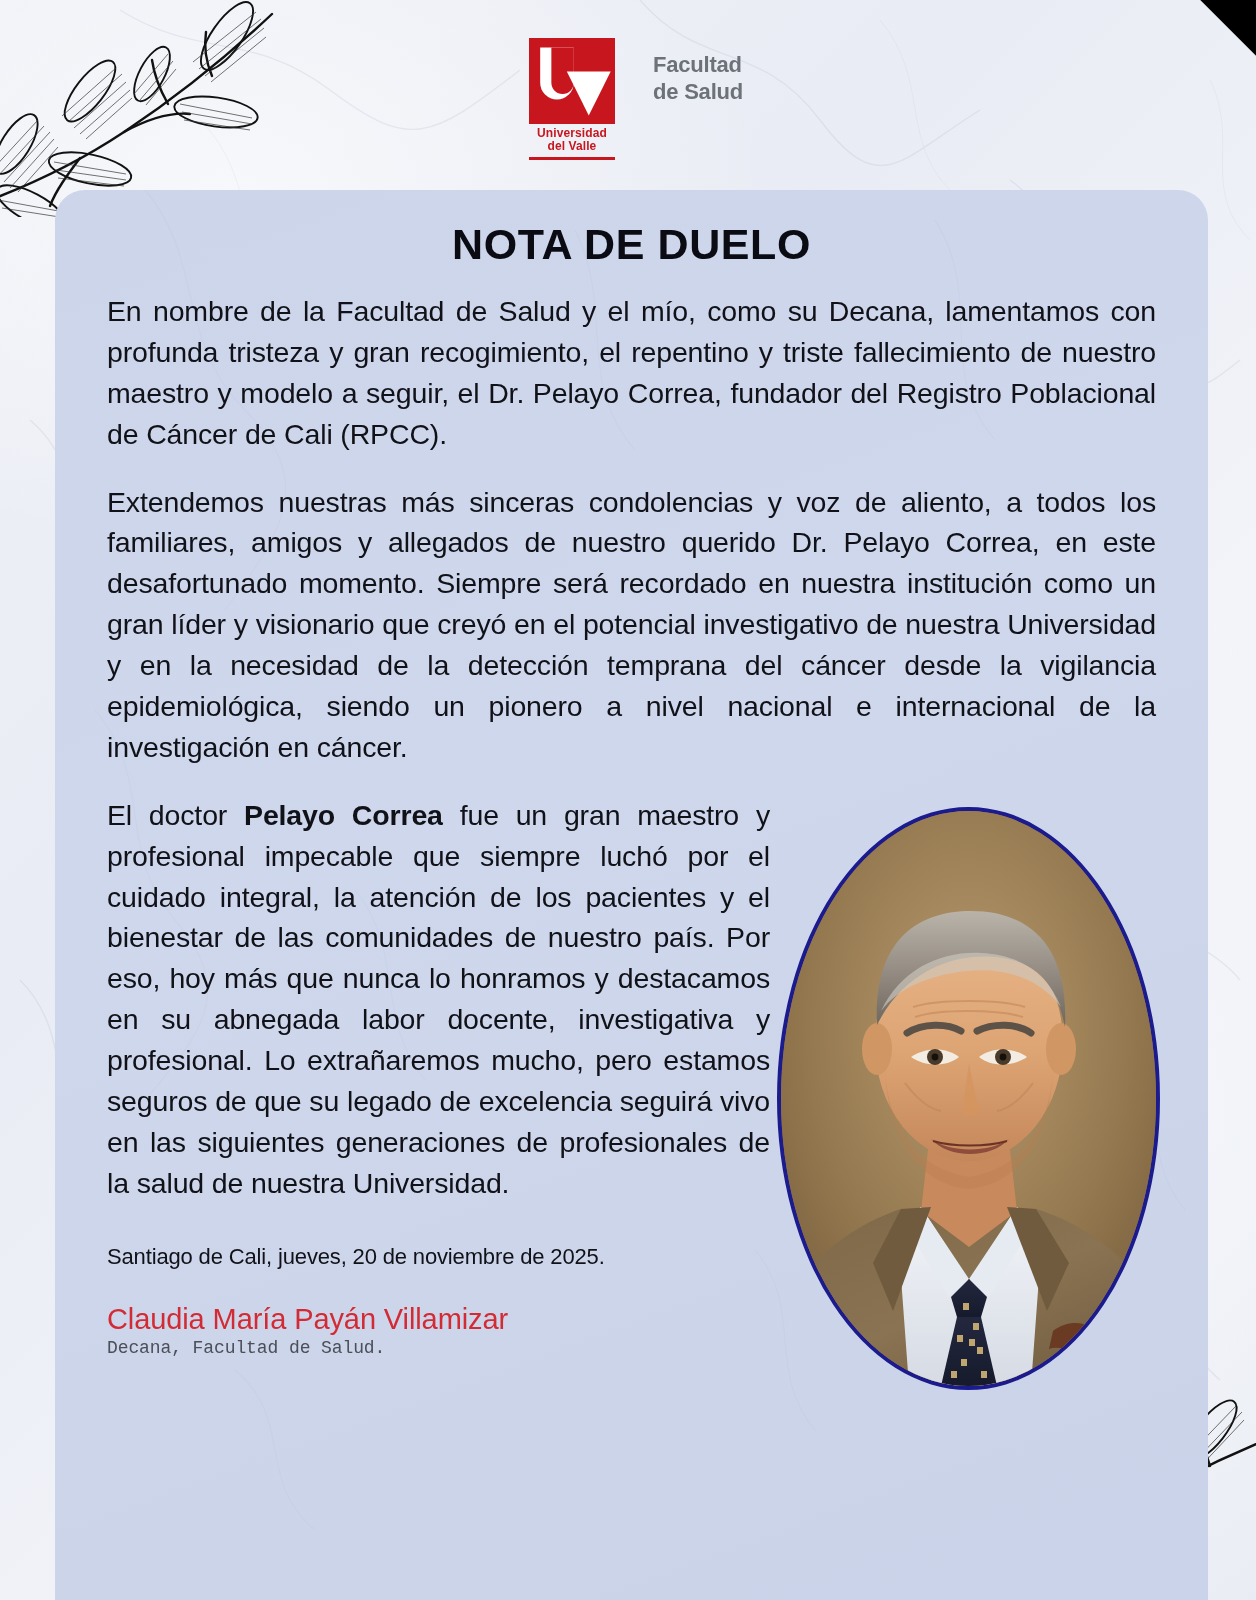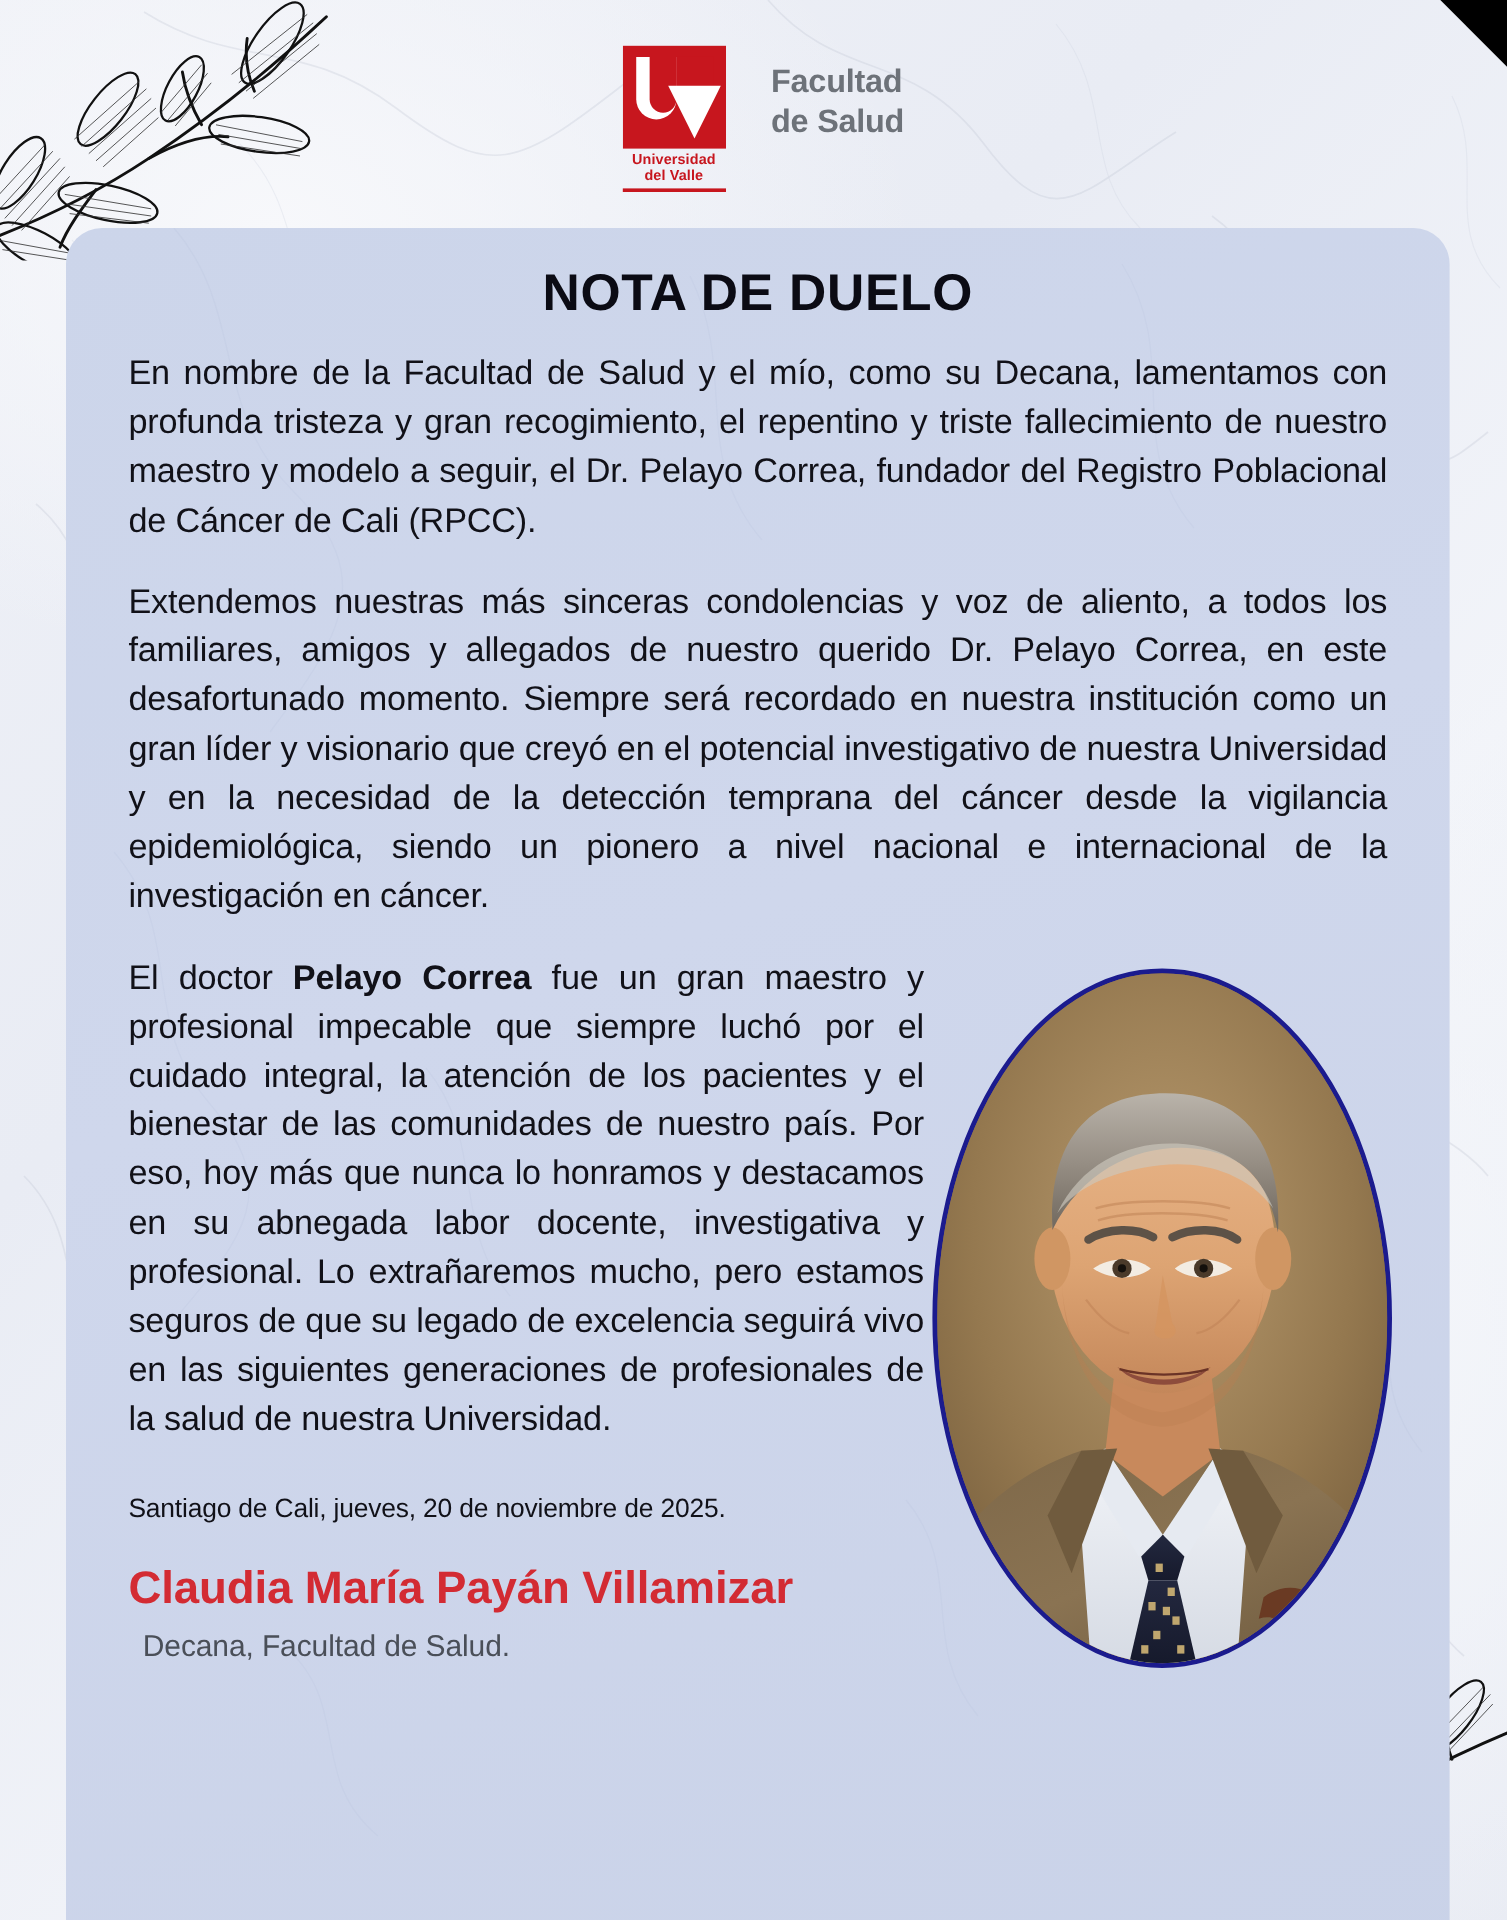--- a/index.html
+++ b/index.html
@@ -92,21 +92,21 @@
   }
   .logo-rule {
     margin-top: 3px;
     width: 86px;
     height: 3px;
     background: #c7161e;
   }
   .fac-title {
     margin-top: 14px;
     color: #6d7279;
-    font-size: 27px;
+    font-size: 22px;
     font-weight: bold;
     line-height: 1.22;
     letter-spacing: -0.2px;
     white-space: pre-line;
   }
 
   
   .card {
     position: absolute;
     left: 55px;
@@ -176,30 +176,31 @@
   .date {
     color: #111118;
     font-size: 22px;
     line-height: 1.45;
     margin: 0 0 30px 0;
     width: 663px;
     letter-spacing: -0.15px;
   }
   .sign-name {
     color: #d32b33;
-    font-size: 38px;
-    font-weight: bold;
+    font-size: 29px;
+    font-weight: normal;
     letter-spacing: -0.1px;
     margin: 0 0 2px 0;
   }
   .sign-role {
     color: #4a4f58;
-    font-size: 25px;
+    font-size: 18px;
     letter-spacing: -0.1px;
-    margin: 12px;
+    margin: 0;
+    font-family: Liberation Mono, monospace;
   }
 </style>
 </head>
 <body>
 
 <div id="poster">
 
   <svg class="marble" viewBox="0 0 1256 1600" preserveAspectRatio="none">
     <g fill="none" stroke="#b9bfce" stroke-width="1.4" opacity="0.55">
       <path d="M120 10 C 200 60, 250 30, 330 90 S 430 140, 520 70"></path>

